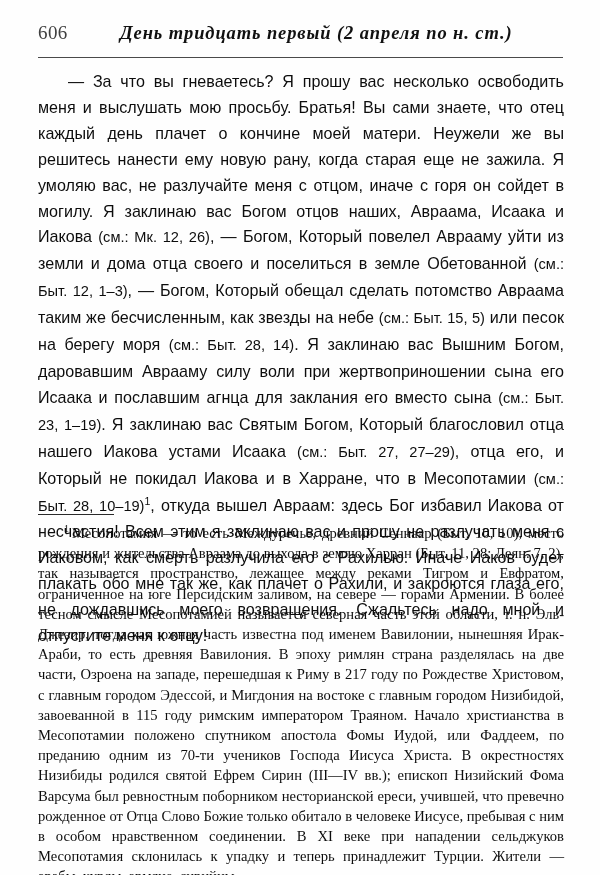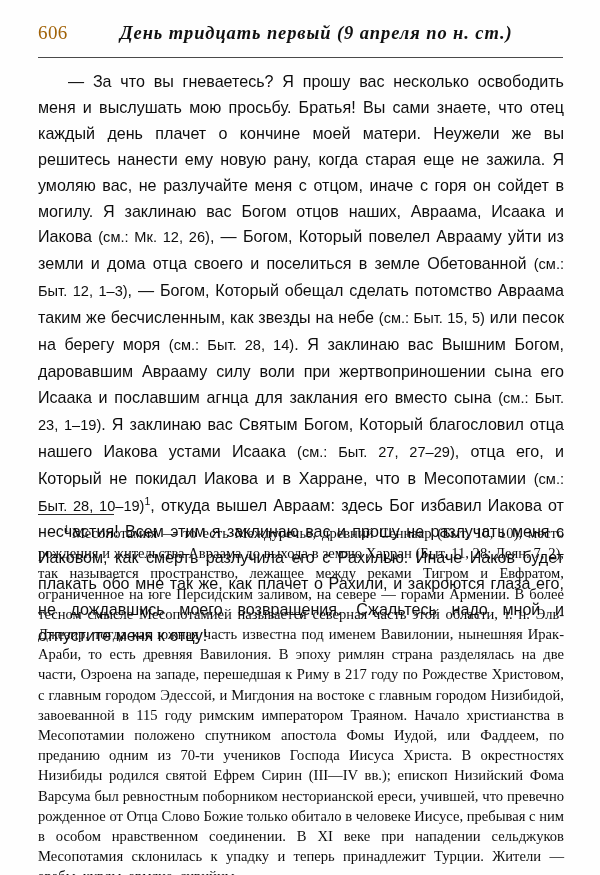--- a/index.html
+++ b/index.html
@@ -25,21 +25,21 @@
     width: 525px;
     height: 30px;
     display: flex;
     align-items: baseline;
     border-bottom: 1.5px solid #4a4a4a;
     padding-bottom: 5px;
   }
   .folio {
     font-family: "Liberation Serif", "DejaVu Serif", serif;
     font-size: 19px;
-    color: #a16207;
+    color: #404040;
     letter-spacing: 0.4px;
     width: 82px;
     flex: none;
   }
   .head-title {
     font-family: "Liberation Serif", "DejaVu Serif", serif;
     font-style: italic;
     font-weight: 700;
     font-size: 18.5px;
     color: #111;
@@ -112,21 +112,21 @@
   .term {
   }
 </style>
 </head>
 <body>
 
 <div class="page">
 
   <div class="running-head">
     <span class="folio">606</span>
-    <span class="head-title">День тридцать первый (9 апреля по н. ст.)</span>
+    <span class="head-title">День тридцать первый (2 апреля по н. ст.)</span>
   </div>
 
   <div class="body-text">
     <p><span>— За что вы гневаетесь? Я прошу вас несколько освободить меня и выслушать мою просьбу. Братья! Вы сами знаете, что отец каждый день плачет о кончине моей матери. Неужели же вы решитесь нанести ему новую рану, когда старая еще не зажила. Я умоляю вас, не разлучайте меня с отцом, иначе с горя он сойдет в могилу. Я заклинаю вас Богом отцов наших, Авраама, Исаака и Иакова </span><span class="ref">(см.: Мк. 12, 26)</span><span>, — Богом, Который повелел Аврааму уйти из земли и дома отца своего и поселиться в земле Обетованной </span><span class="ref">(см.: Быт. 12, 1–3)</span><span>, — Богом, Который обещал сделать потомство Авраама таким же бесчисленным, как звезды на небе </span><span class="ref">(см.: Быт. 15, 5)</span><span> или песок на берегу моря </span><span class="ref">(см.: Быт. 28, 14)</span><span>. Я заклинаю вас Вышним Богом, даровавшим Аврааму силу воли при жертвоприношении сына его Исаака и пославшим агнца для заклания его вместо сына </span><span class="ref">(см.: Быт. 23, 1–19)</span><span>. Я заклинаю вас Святым Богом, Который благословил отца нашего Иакова устами Исаака </span><span class="ref">(см.: Быт. 27, 27–29)</span><span>, отца его, и Который не покидал Иакова и в Харране, что в Месопотамии </span><span class="ref">(см.: Быт. 28, 10–19)</span><sup class="fn-marker">1</sup><span>, откуда вышел Авраам: здесь Бог избавил Иакова от несчастия! Всем этим я заклинаю вас и прошу не разлучать меня с Иаковом, как смерть разлучила его с Рахилью. Иначе Иаков будет плакать обо мне так же, как плачет о Рахили, и закроются глаза его, не дождавшись моего возвращения. Сжальтесь надо мной и отпустите меня к отцу!</span></p>
   </div>
 
   <div class="footnote-block">
     <div class="footnote-rule"></div>
     <div class="footnote-text">
       <p><sup class="fn-num">1</sup><span class="term">Месопотамия</span><span> — то есть Междуречье, древний Сеннаар (Быт. 10, 10), место рождения и жительства Авраама до выхода в землю Харран (Быт. 11, 28; Деян. 7, 2), так называется пространство, лежащее между реками Тигром и Евфратом, ограниченное на юге Персидским заливом, на севере — горами Армении. В более тесном смысле Месопотамией называется северная часть этой области, т. н. Эль-Джезир, тогда как южная часть известна под именем Вавилонии, нынешняя Ирак-Араби, то есть древняя Вавилония. В эпоху римлян страна разделялась на две части, Озроена на западе, перешедшая к Риму в 217 году по Рождестве Христовом, с главным городом Эдессой, и Мигдония на востоке с главным городом Низибидой, завоеванной в 115 году римским императором Траяном. Начало христианства в Месопотамии положено спутником апостола Фомы Иудой, или Фаддеем, по преданию одним из 70-ти учеников Господа Иисуса Христа. В окрестностях Низибиды родился святой Ефрем Сирин (III—IV вв.); епископ Низийский Фома Варсума был ревностным поборником несторианской ереси, учившей, что превечно рожденное от Отца Слово Божие только обитало в человеке Иисусе, пребывая с ним в особом нравственном соединении. В XI веке при нападении сельджуков Месопотамия склонилась к упадку и теперь принадлежит Турции. Жители — арабы, курды, армяне, сирийцы.</span></p>

